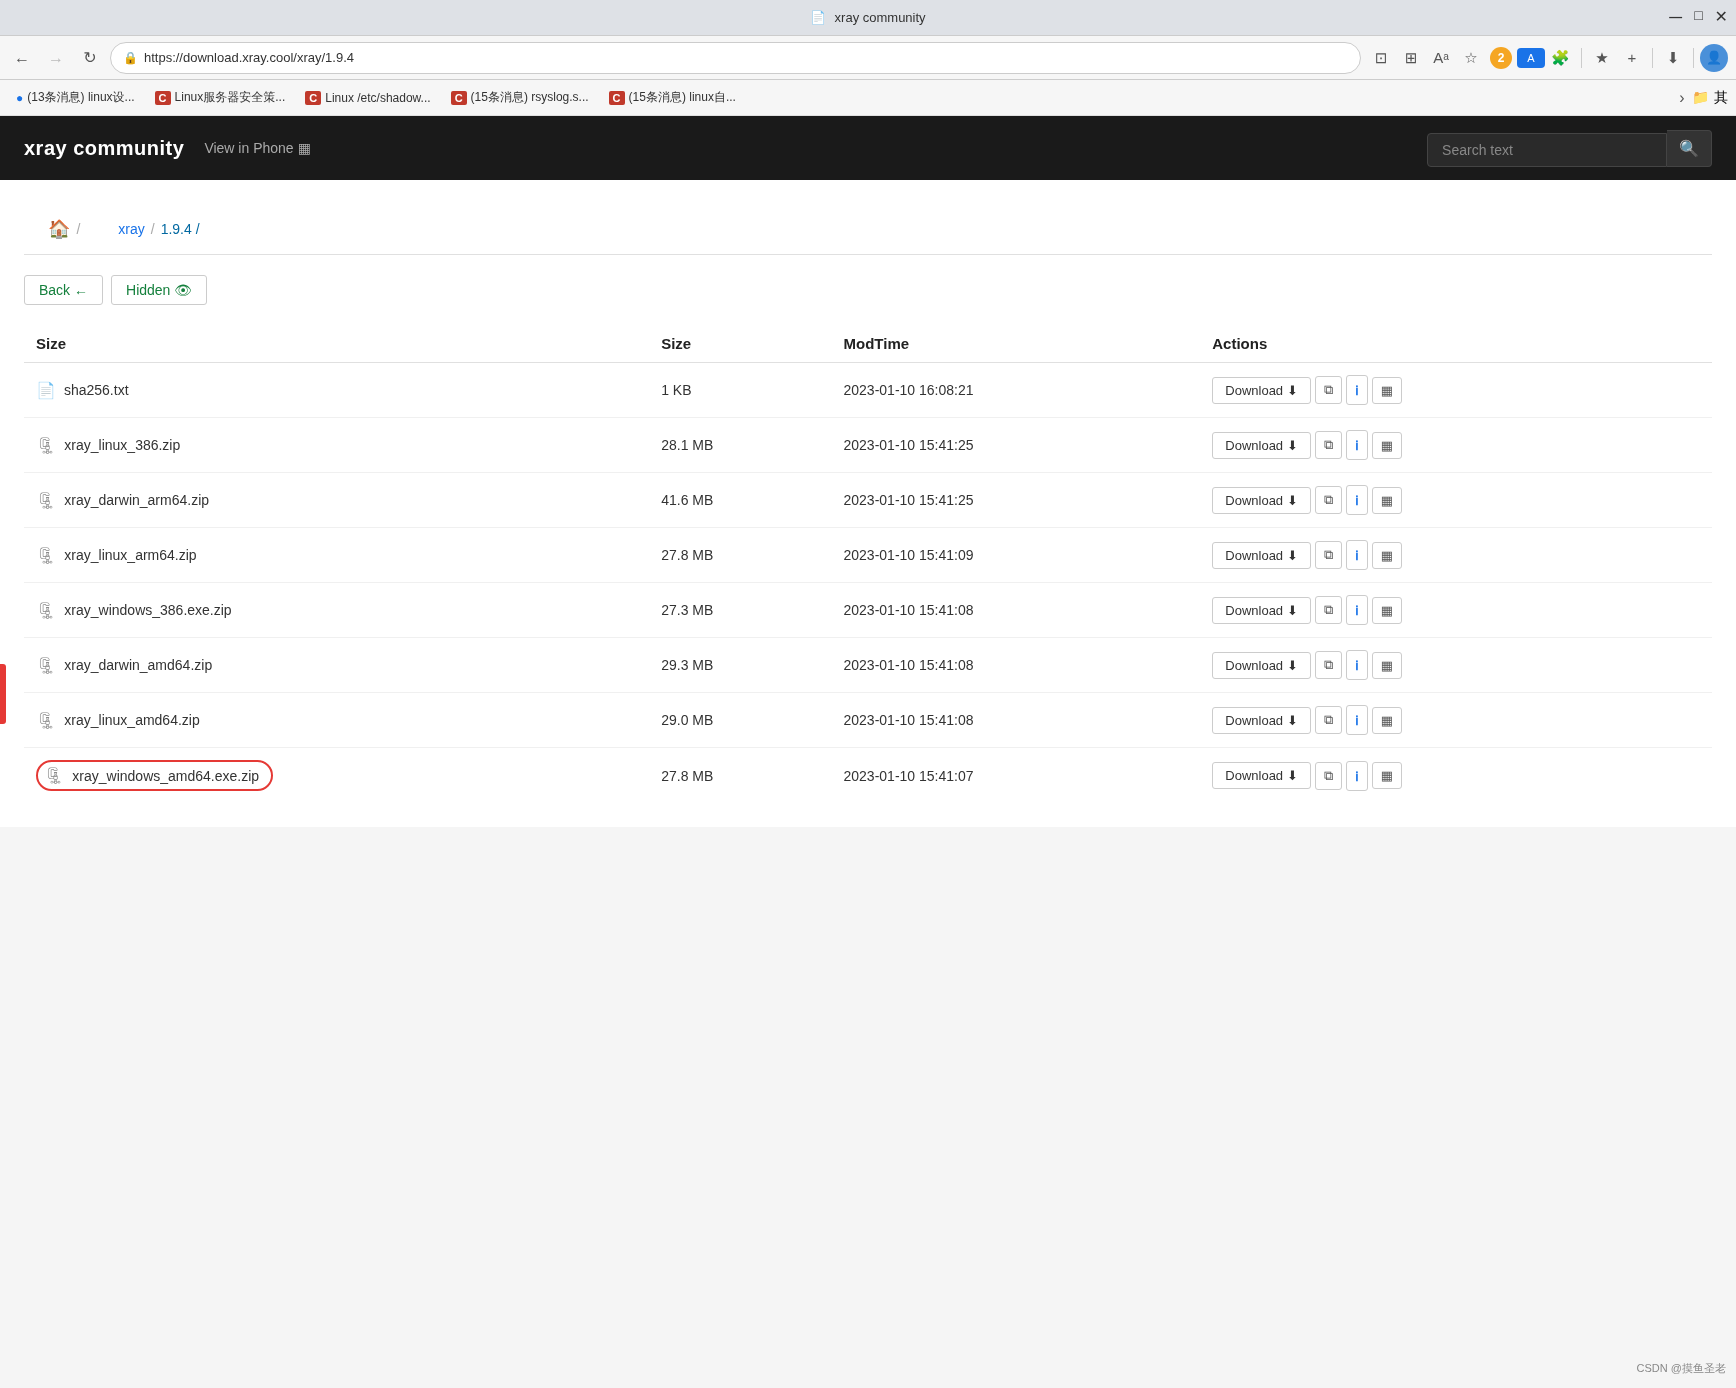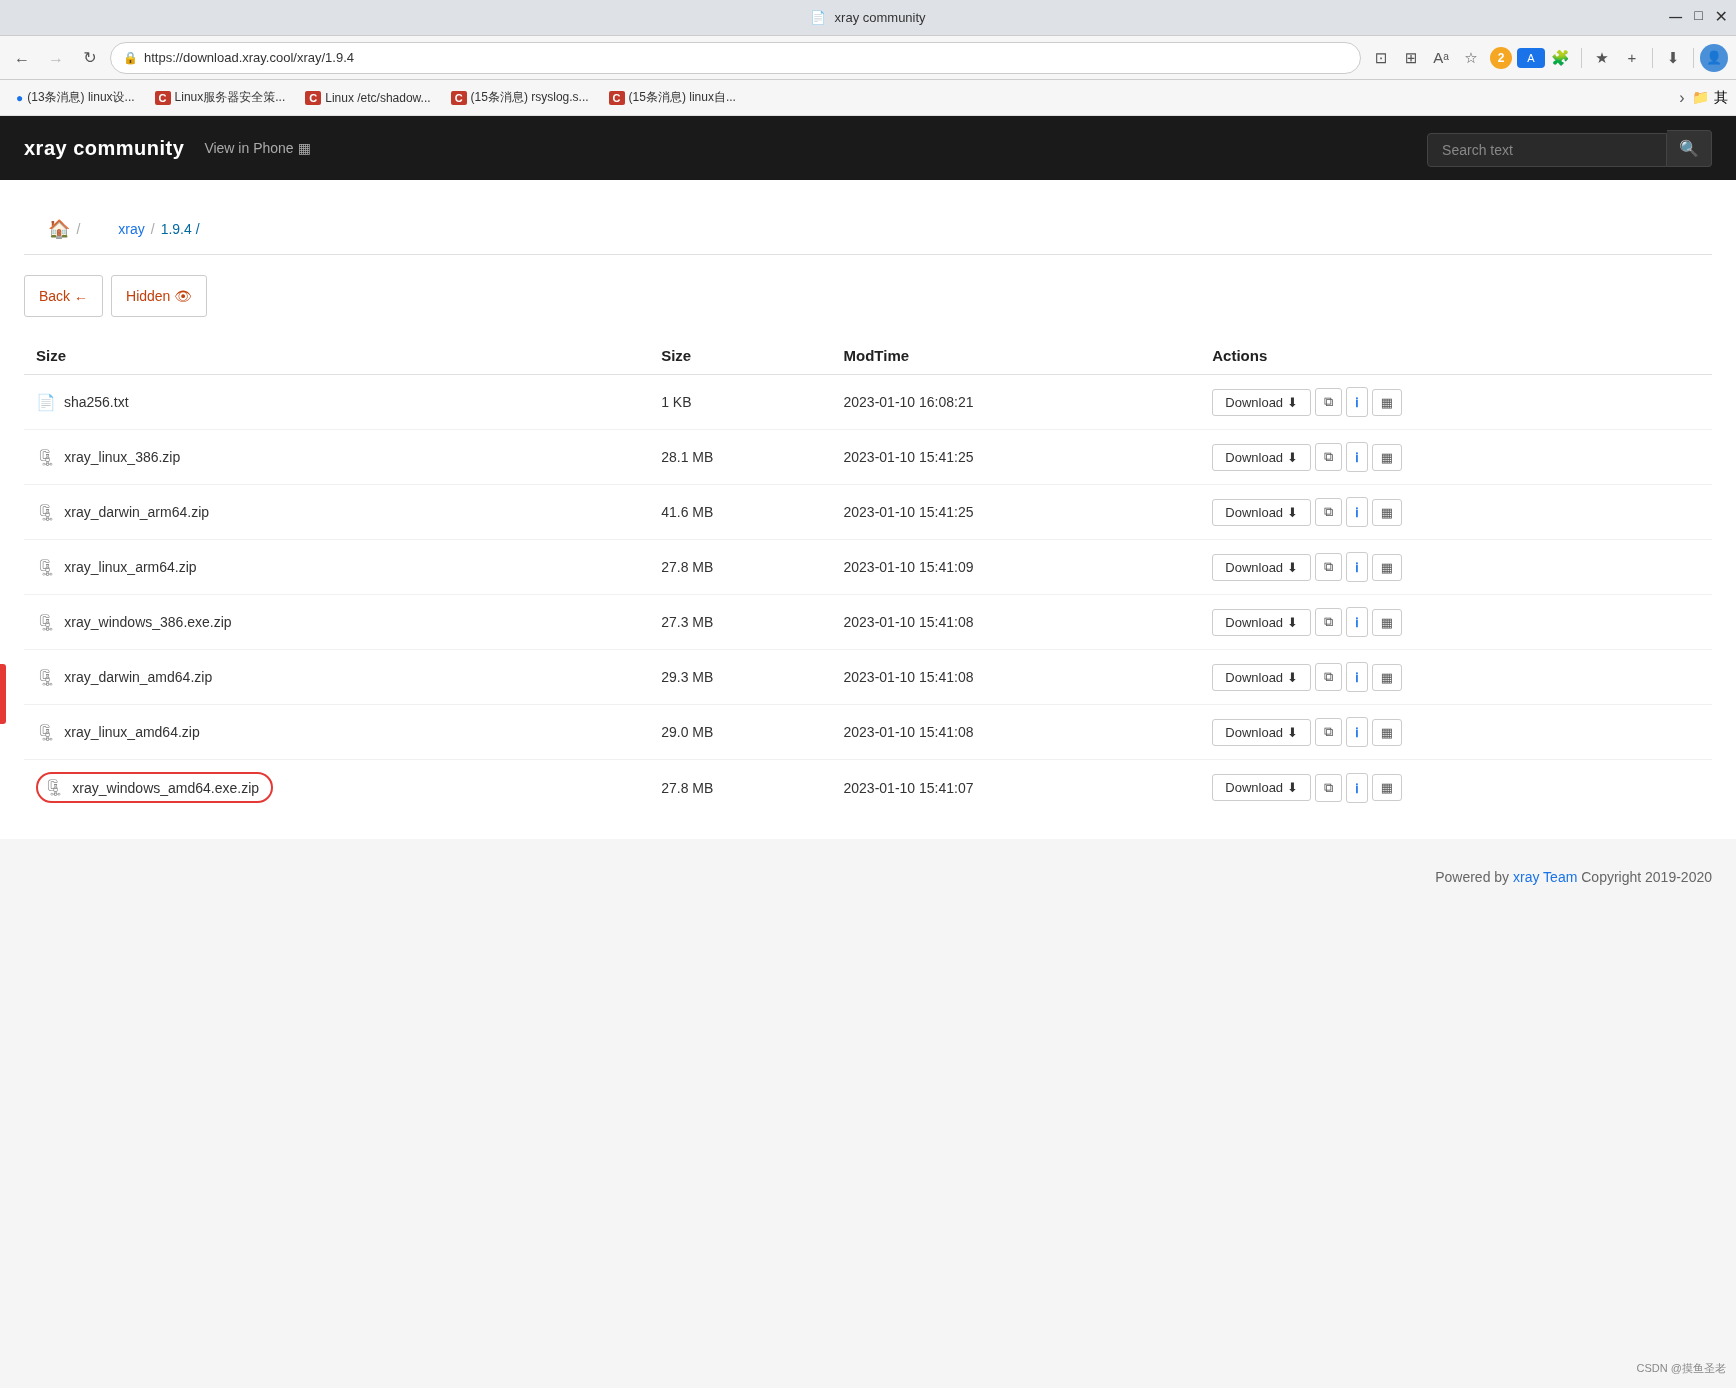--- a/index.html
+++ b/index.html
@@ -234,28 +234,28 @@
     }
 
     .toolbar-buttons {
       display: flex;
       gap: 8px;
       margin-bottom: 20px;
     }
     .toolbar-btn {
       background: white;
       border: 1px solid #ccc;
-      padding: 12px 14px;
+      padding: 6px 14px;
       cursor: pointer;
       font-size: 14px;
       border-radius: 3px;
       display: flex;
       align-items: center;
       gap: 6px;
-      color: #c2410c;
+      color: #15803d;
     }
 
     
     .file-table {
       width: 100%;
       border-collapse: collapse;
     }
     .file-table th {
       text-align: left;
       padding: 10px 12px;
@@ -695,21 +695,16 @@
           <span>▦</span>
         </button>
       </div>
     </td>
   </tr>
         </tbody>
     </table>
 
   </div>
 
-  <div class="site-footer">
-    <span>Powered by </span>
-    <a href="#">xray Team</a>
-    <span> Copyright 2019-2020</span>
-  </div>
 
 </div>
 
 <div class="csdn-watermark">CSDN @摸鱼圣老</div>
 
 </body></html>

